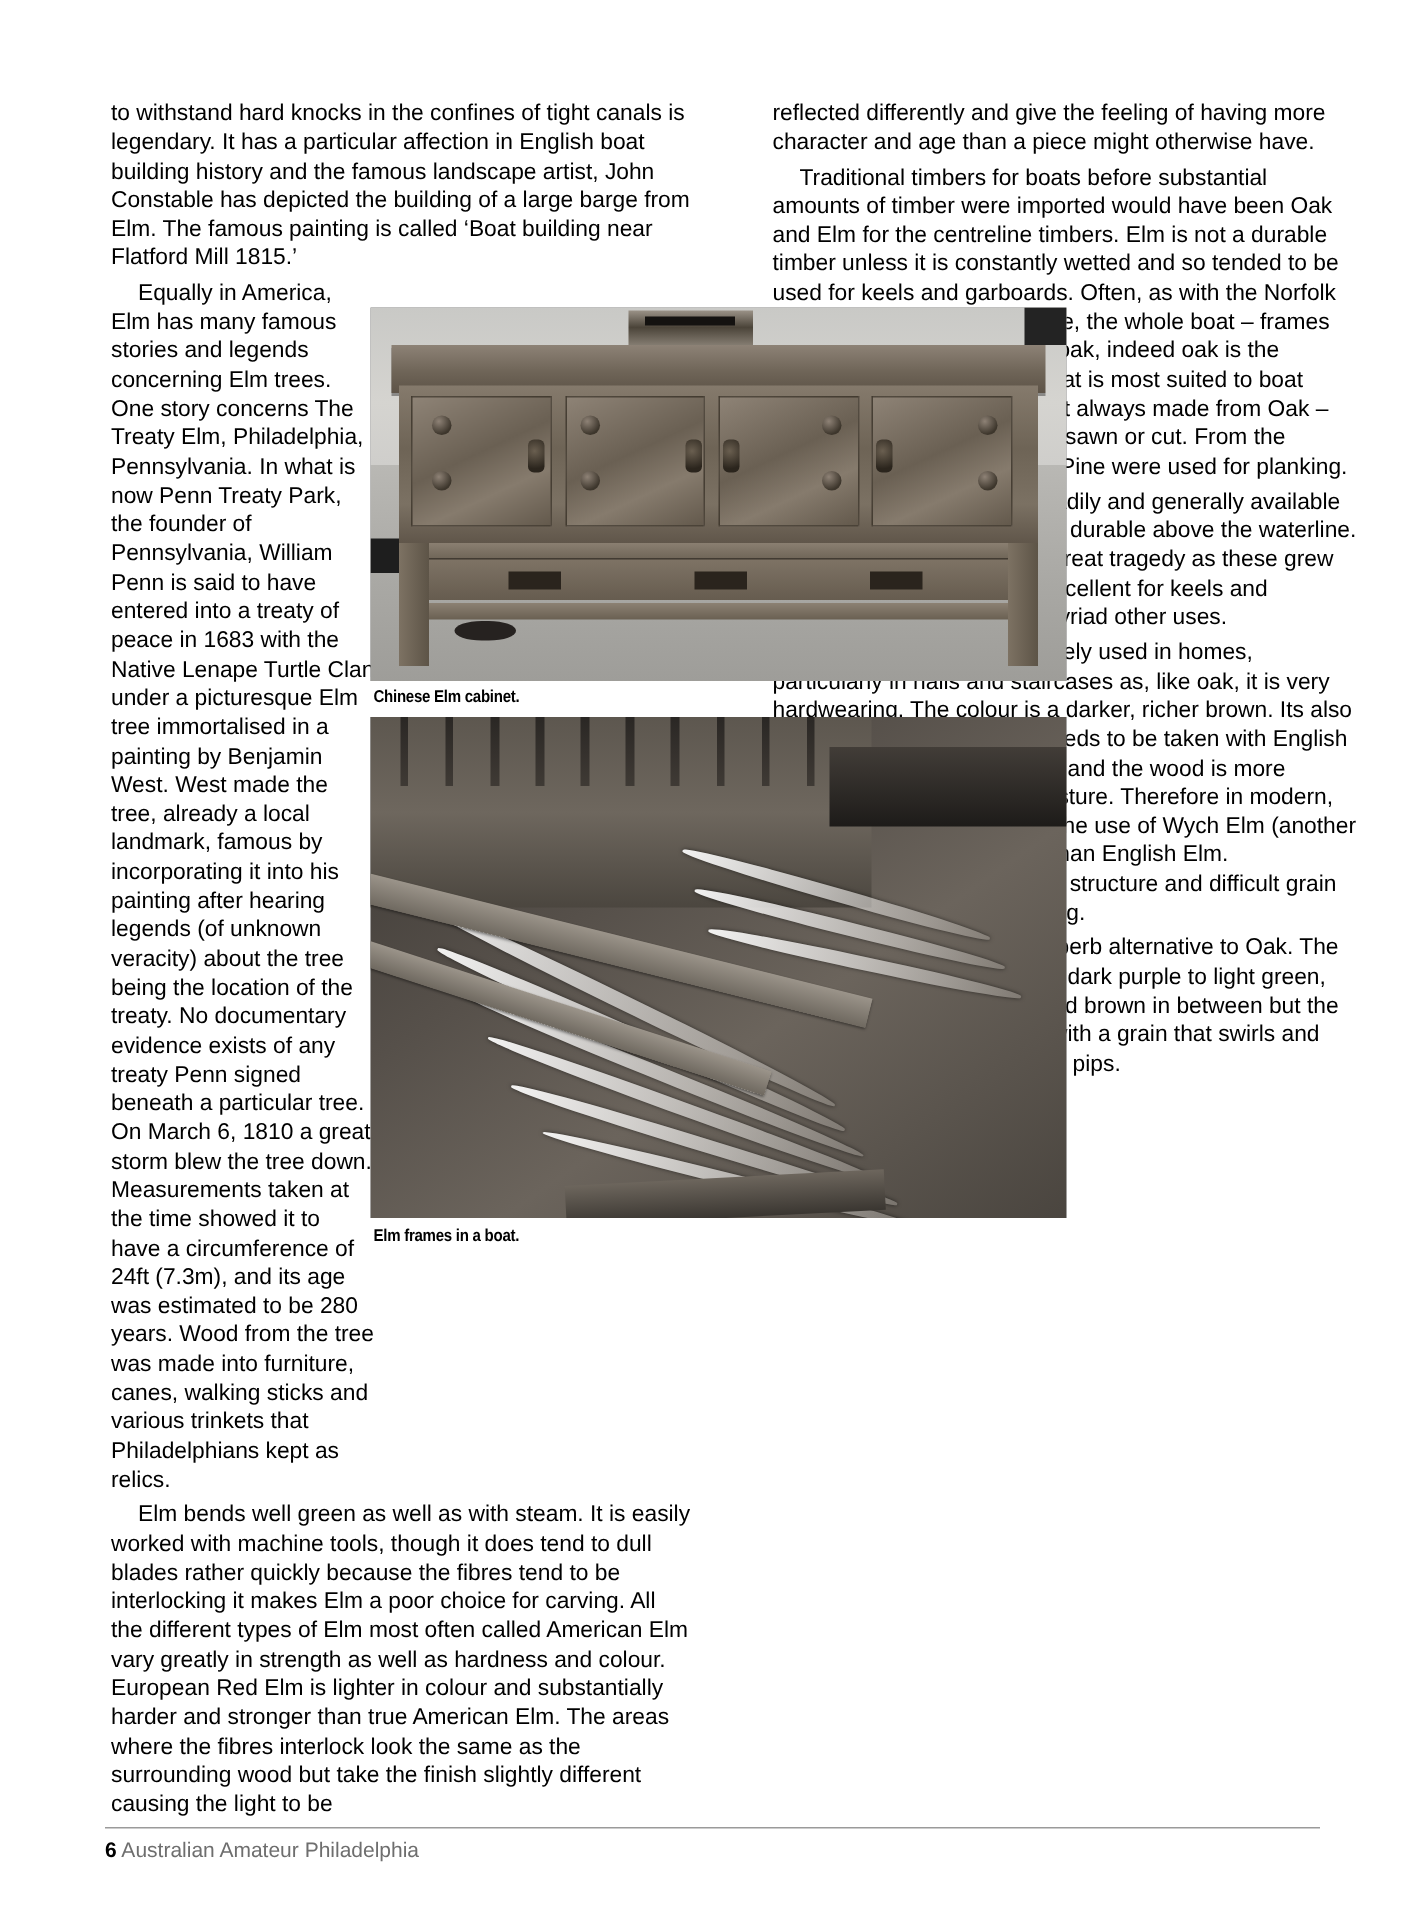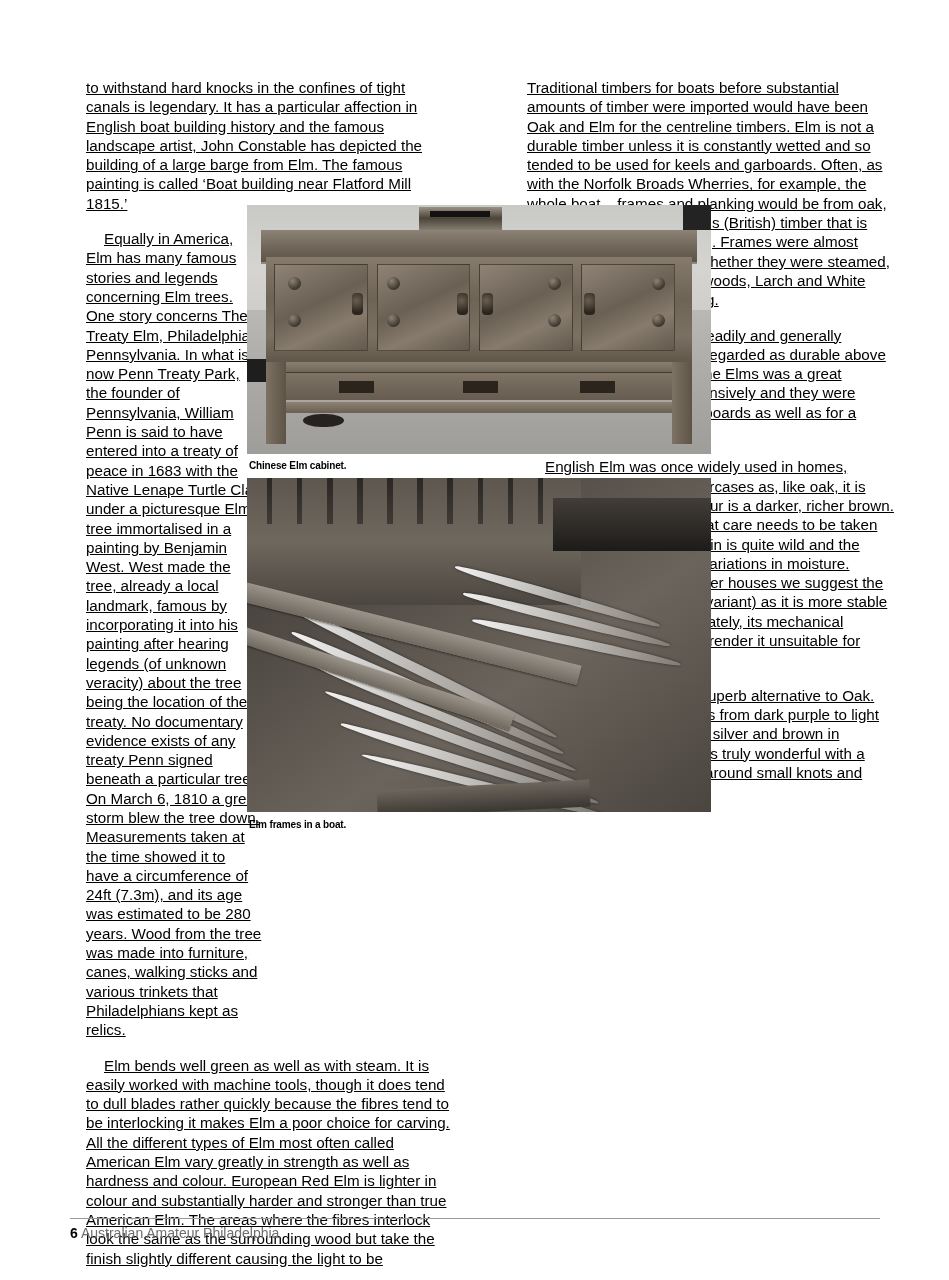--- a/index.html
+++ b/index.html
@@ -28,22 +28,21 @@
     position: absolute;
     top: 62px;
     font-size: 15.2px;
     line-height: 19.3px;
     text-align: left;
   }
   .col-left  { left: 70px;  width: 396px; }
   .col-right { left: 511px; width: 399px; }
 
   .col p {
-    margin: 16px;
-    text-decoration: underline;
+    margin: 4px;
   }
   .col p + p {
     text-indent: 18px;
   }
 
   
   .figure {
     position: absolute;
     background: #7d7d7d;
   }
@@ -262,20 +261,21 @@
 
 <div class="page">
 
   <div class="col col-left">
     <p>to withstand hard knocks in the confines of tight canals is legendary. It has a particular affection in English boat building history and the famous landscape artist, John Constable has depicted the building of a large barge from Elm. The famous painting is called ‘Boat building near Flatford Mill 1815.’</p>
     <p style="width:176px;">Equally in America, Elm has many famous stories and legends concerning Elm trees. One story concerns The Treaty Elm, Philadelphia, Pennsylvania. In what is now Penn Treaty Park, the founder of Pennsylvania, William Penn is said to have entered into a treaty of peace in 1683 with the Native Lenape Turtle Clan under a picturesque Elm tree immortalised in a painting by Benjamin West. West made the tree, already a local landmark, famous by incorporating it into his painting after hearing legends (of unknown veracity) about the tree being the location of the treaty. No documentary evidence exists of any treaty Penn signed beneath a particular tree. On March 6, 1810 a great storm blew the tree down. Measurements taken at the time showed it to have a circumference of 24ft (7.3m), and its age was estimated to be 280 years. Wood from the tree was made into furniture, canes, walking sticks and various trinkets that Philadelphians kept as relics.</p>
     <p>Elm bends well green as well as with steam. It is easily worked with machine tools, though it does tend to dull blades rather quickly because the fibres tend to be interlocking it makes Elm a poor choice for carving. All the different types of Elm most often called American Elm vary greatly in strength as well as hardness and colour. European Red Elm is lighter in colour and substantially harder and stronger than true American Elm. The areas where the fibres interlock look the same as the surrounding wood but take the finish slightly different causing the light to be</p>
   </div>
 
   <div class="col col-right">
+    <p>reflected differently and give the feeling of having more character and age than a piece might otherwise have.</p>
     <p>Traditional timbers for boats before substantial amounts of timber were imported would have been Oak and Elm for the centreline timbers. Elm is not a durable timber unless it is constantly wetted and so tended to be used for keels and garboards. Often, as with the Norfolk Broads Wherries, for example, the whole boat – frames and planking would be from oak, indeed oak is the indigenous (British) timber that is most suited to boat building. Frames were almost always made from Oak – whether they were steamed, sawn or cut. From the softwoods, Larch and White Pine were used for planking.</p>
     <p>Elm which is no longer readily and generally available and which is not regarded as durable above the waterline. The loss of the Elms was a great tragedy as these grew extensively and they were excellent for keels and garboards as well as for a myriad other uses.</p>
     <p>English Elm was once widely used in homes, particularly in halls and staircases as, like oak, it is very hardwearing. The colour is a darker, richer brown. Its also a characteristics that care needs to be taken with English Elm as the grain is quite wild and the wood is more sensitive to variations in moisture. Therefore in modern, warmer houses we suggest the use of Wych Elm (another variant) as it is more stable than English Elm. Unfortunately, its mechanical structure and difficult grain render it unsuitable for carving.</p>
     <p>An Elm wood floor is a superb alternative to Oak. The colouring of elm ranges from dark purple to light green, with various hues of silver and brown in between but the character is truly wonderful with a grain that swirls and flows around small knots and pips.</p>
   </div>
 
   <div class="figure fig-cabinet">
     <div class="photo">
       <div class="cab-wall"></div>
       <div class="cab-floor"></div>

